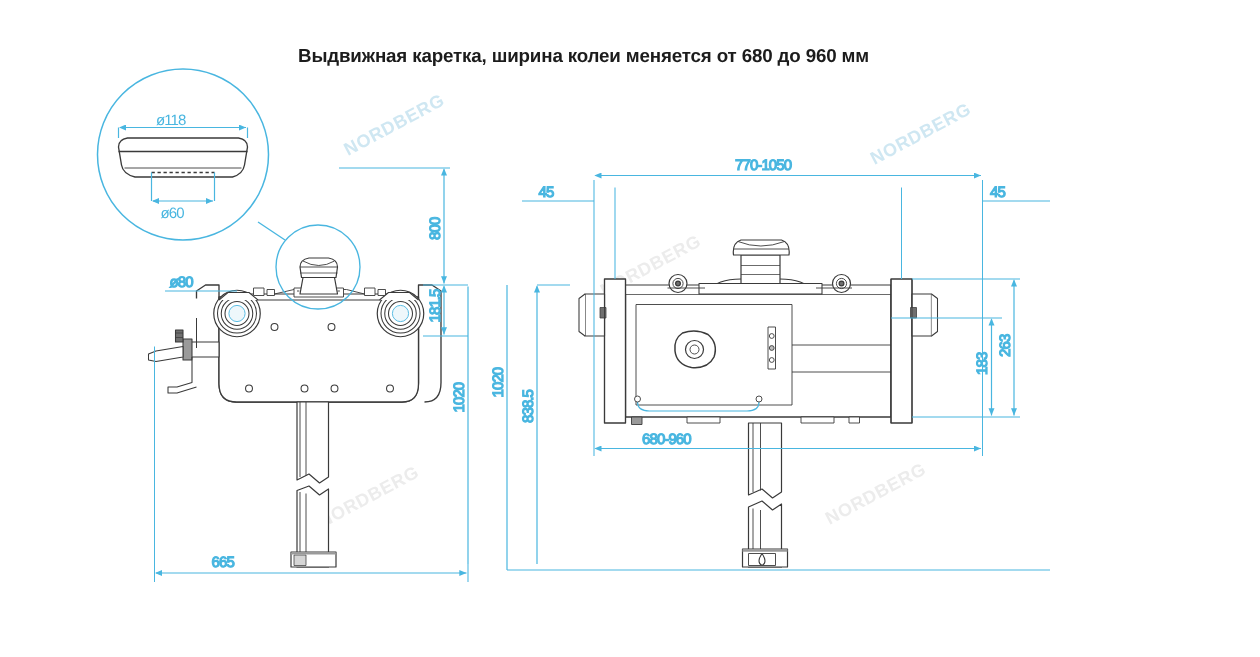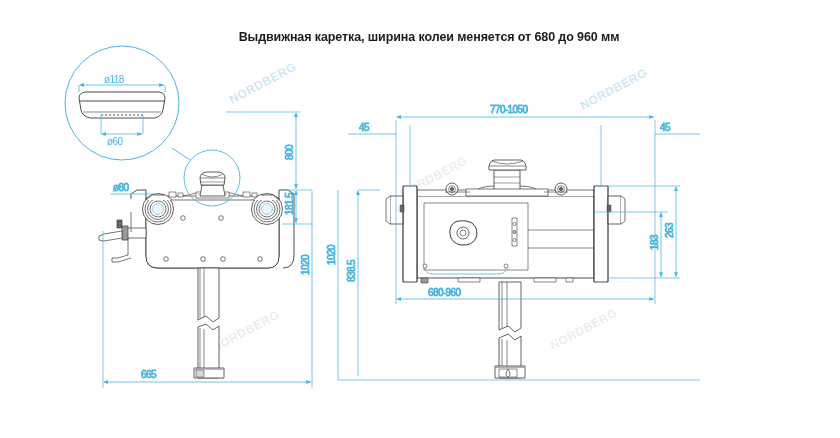--- a/index.html
+++ b/index.html
@@ -24,21 +24,20 @@
     position: absolute;
     left: 0;
     top: 30px;
     width: 778px;
     text-align: center;
     font-size: 12.5px;
     font-weight: 700;
     color: #1c1c1c;
     letter-spacing: -0.1px;
     font-family: "Liberation Sans", sans-serif;
-    padding-left: 40px;
   }
   svg#drawing {
     position: absolute;
     left: 0;
     top: 0;
     width: 840px;
     height: 438px;
   }
   .dimtext {
     font-family: "Liberation Sans", sans-serif;

